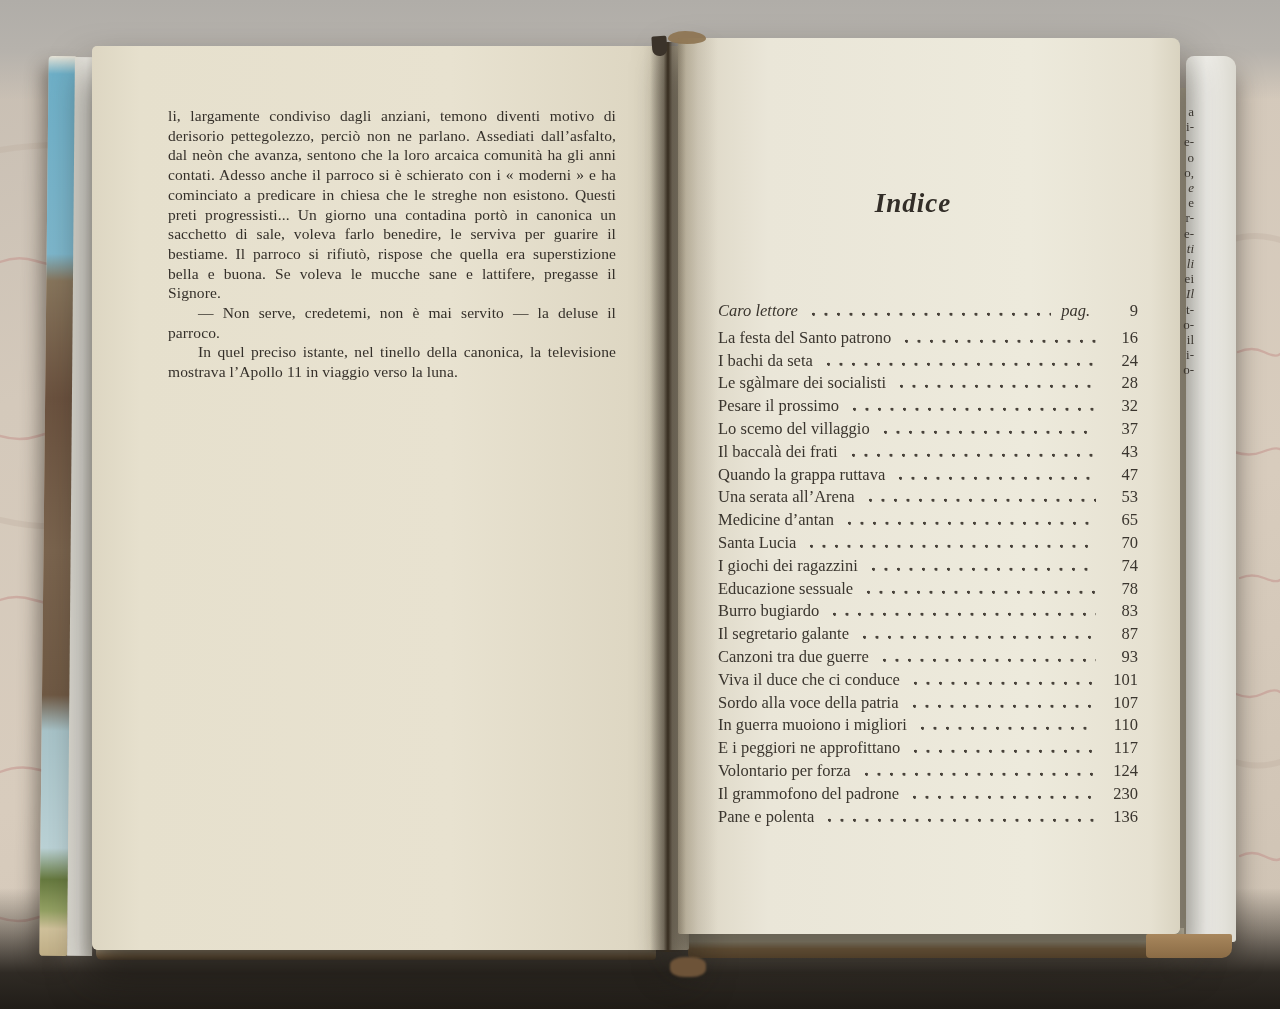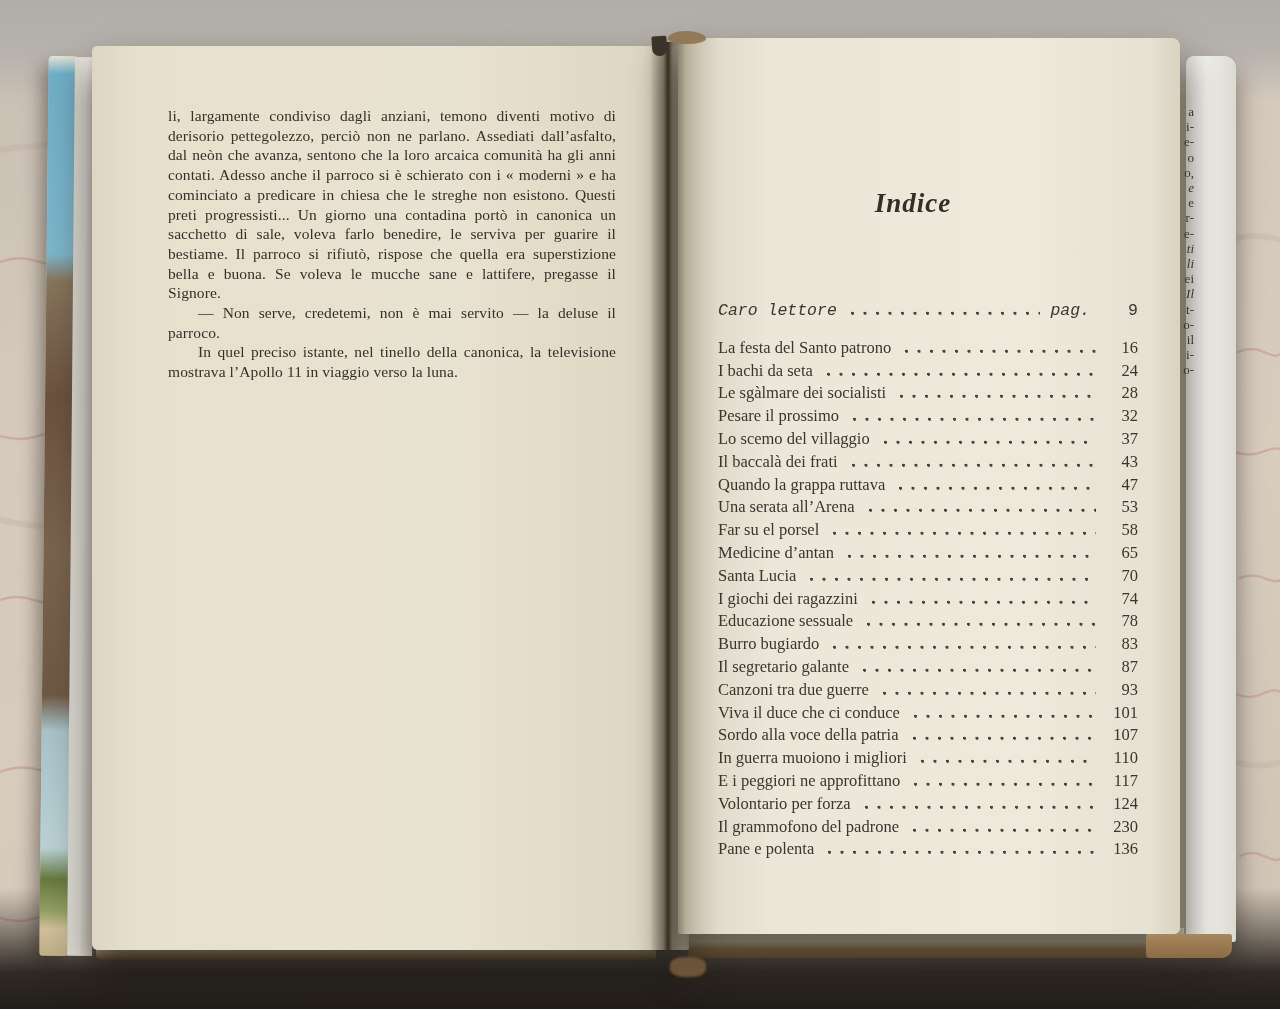--- a/index.html
+++ b/index.html
@@ -57,21 +57,21 @@
   .body-text{position:absolute;left:76px;top:60px;width:448px;
     font-size:15.5px;line-height:19.7px;text-align:justify;color:#35302a;
     letter-spacing:.1px;}
   .body-text p{margin:0;}
   .body-text p.ind{text-indent:30px;}
   
   .indice{position:absolute;left:26px;top:150px;width:418px;text-align:center;
     font-size:27px;font-weight:bold;font-style:italic;letter-spacing:1px;color:#332e28;}
   .toc{position:absolute;left:40px;top:262px;width:420px;font-size:16.5px;color:#3a352e;}
   .toc-row{display:flex;align-items:baseline;height:22.8px;line-height:22.8px;white-space:nowrap;}
-  .toc-row.intro{margin-bottom:14px;font-family:Liberation Mono, monospace;}
+  .toc-row.intro{margin-bottom:4px;}
   .toc-row .t{flex:0 0 auto;}
   .toc-row .it{font-style:italic;}
   .dots{flex:1 1 auto;height:5px;margin:0 6px 0 14px;
     background-image:radial-gradient(circle at 1.6px 3.2px,#48423a 1.35px,rgba(0,0,0,0) 1.8px);
     background-size:12.5px 5px;background-repeat:repeat-x;}
   .pag{flex:0 0 auto;margin:0 12px 0 4px;font-style:italic;}
   .n{flex:0 0 auto;min-width:36px;text-align:right;}
   
   .flap-frags{position:absolute;left:1166px;top:104px;width:28px;z-index:3;
     font-size:13px;line-height:15.2px;color:#3a352e;text-align:right;}
@@ -167,25 +167,20 @@
             <span class="t">Quando la grappa ruttava</span>
             <span class="dots"></span>
             <span class="n">47</span>
           </div>
         <div class="toc-row">
             <span class="t">Una serata all’Arena</span>
             <span class="dots"></span>
             <span class="n">53</span>
           </div>
         <div class="toc-row">
-            <span class="t">Far su el porsel</span>
-            <span class="dots"></span>
-            <span class="n">58</span>
-          </div>
-        <div class="toc-row">
             <span class="t">Medicine d’antan</span>
             <span class="dots"></span>
             <span class="n">65</span>
           </div>
         <div class="toc-row">
             <span class="t">Santa Lucia</span>
             <span class="dots"></span>
             <span class="n">70</span>
           </div>
         <div class="toc-row">

